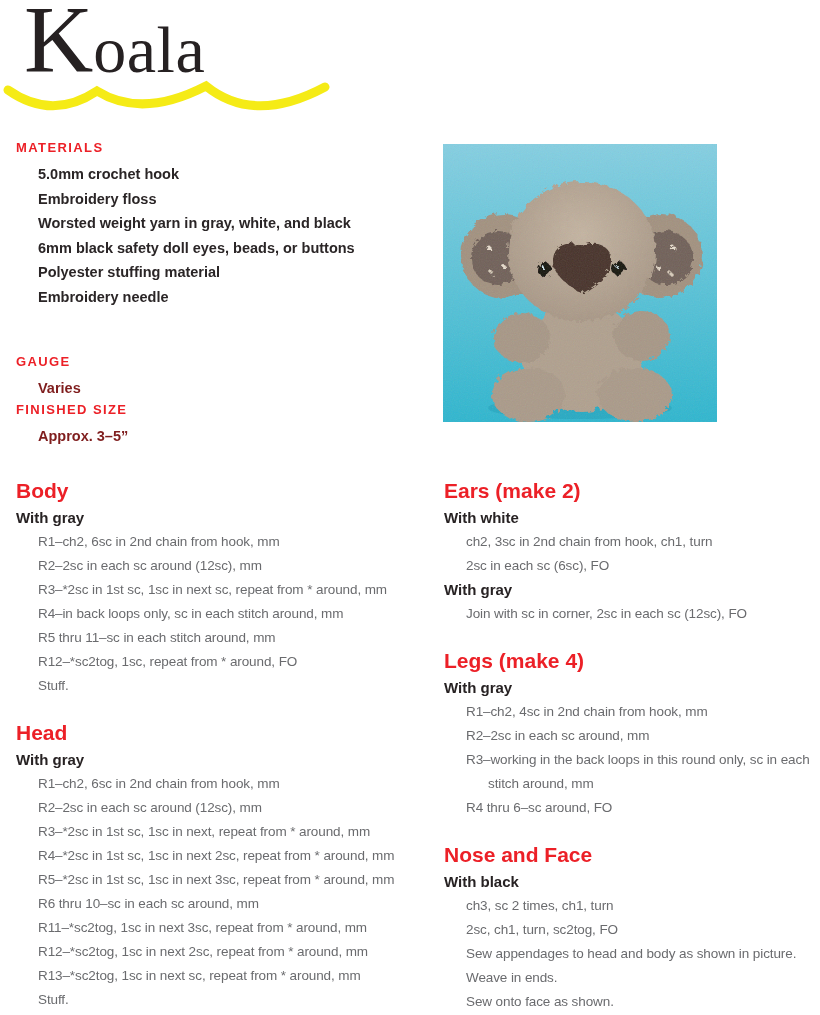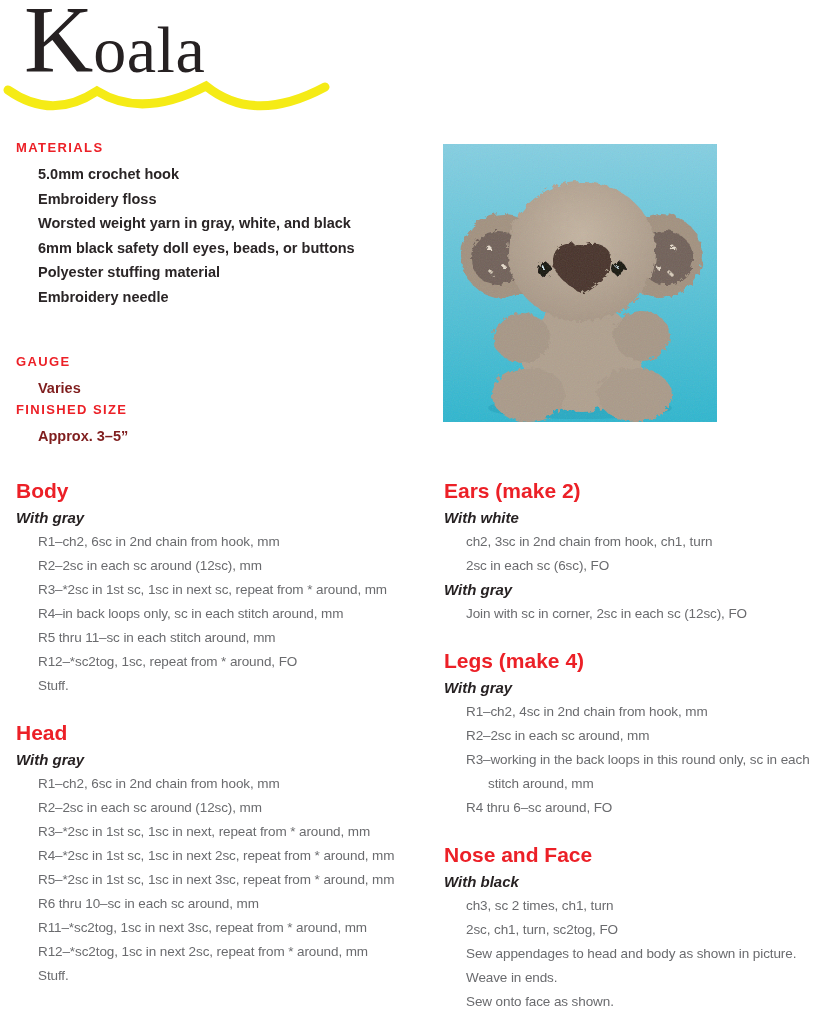--- a/index.html
+++ b/index.html
@@ -31,21 +31,21 @@
   .photo svg { display:block; }
 
   
   .cols { position:absolute; left:16px; top:478px; width:804px; }
   .col { position:absolute; top:0; }
   .col-left  { left:0;    width:415px; }
   .col-right { left:428px; width:378px; }
   .pattern-section + .pattern-section { margin-top:22px; }
   .sec-heading { color:#ec2027; font-size:21px; line-height:25px;
                  font-weight:bold; margin:0 0 3px 0; }
-  .yarn-label { font-style:italic; font-weight:bold; color:#272223;
+  .yarn-label { font-weight:bold; color:#272223;
                 font-size:15px; line-height:24px; margin:0; }
   .instr-line { color:#6a6b6e; font-size:13.5px; line-height:24px; margin:0;
                 padding-left:44px; text-indent:-22px; letter-spacing:-0.1px; }
 </style>
 </head>
 <body>
 
 <div class="page">
 
   <div class="title">
@@ -158,20 +158,21 @@
           <h2 class="sec-heading">Head</h2>
           <p class="yarn-label">With gray</p>
           <p class="instr-line">R1–ch2, 6sc in 2nd chain from hook, mm</p>
           <p class="instr-line">R2–2sc in each sc around (12sc), mm</p>
           <p class="instr-line">R3–*2sc in 1st sc, 1sc in next, repeat from * around, mm</p>
           <p class="instr-line">R4–*2sc in 1st sc, 1sc in next 2sc, repeat from * around, mm</p>
           <p class="instr-line">R5–*2sc in 1st sc, 1sc in next 3sc, repeat from * around, mm</p>
           <p class="instr-line">R6 thru 10–sc in each sc around, mm</p>
           <p class="instr-line">R11–*sc2tog, 1sc in next 3sc, repeat from * around, mm</p>
           <p class="instr-line">R12–*sc2tog, 1sc in next 2sc, repeat from * around, mm</p>
+          <p class="instr-line">R13–*sc2tog, 1sc in next sc, repeat from * around, mm</p>
           <p class="instr-line">Stuff.</p>
         </section>
       </div>
     <div class="col col-right" id="col-right">
         <section class="pattern-section">
           <h2 class="sec-heading">Ears (make 2)</h2>
           <p class="yarn-label">With white</p>
           <p class="instr-line">ch2, 3sc in 2nd chain from hook, ch1, turn</p>
           <p class="instr-line">2sc in each sc (6sc), FO</p>
           <p class="yarn-label">With gray</p>

